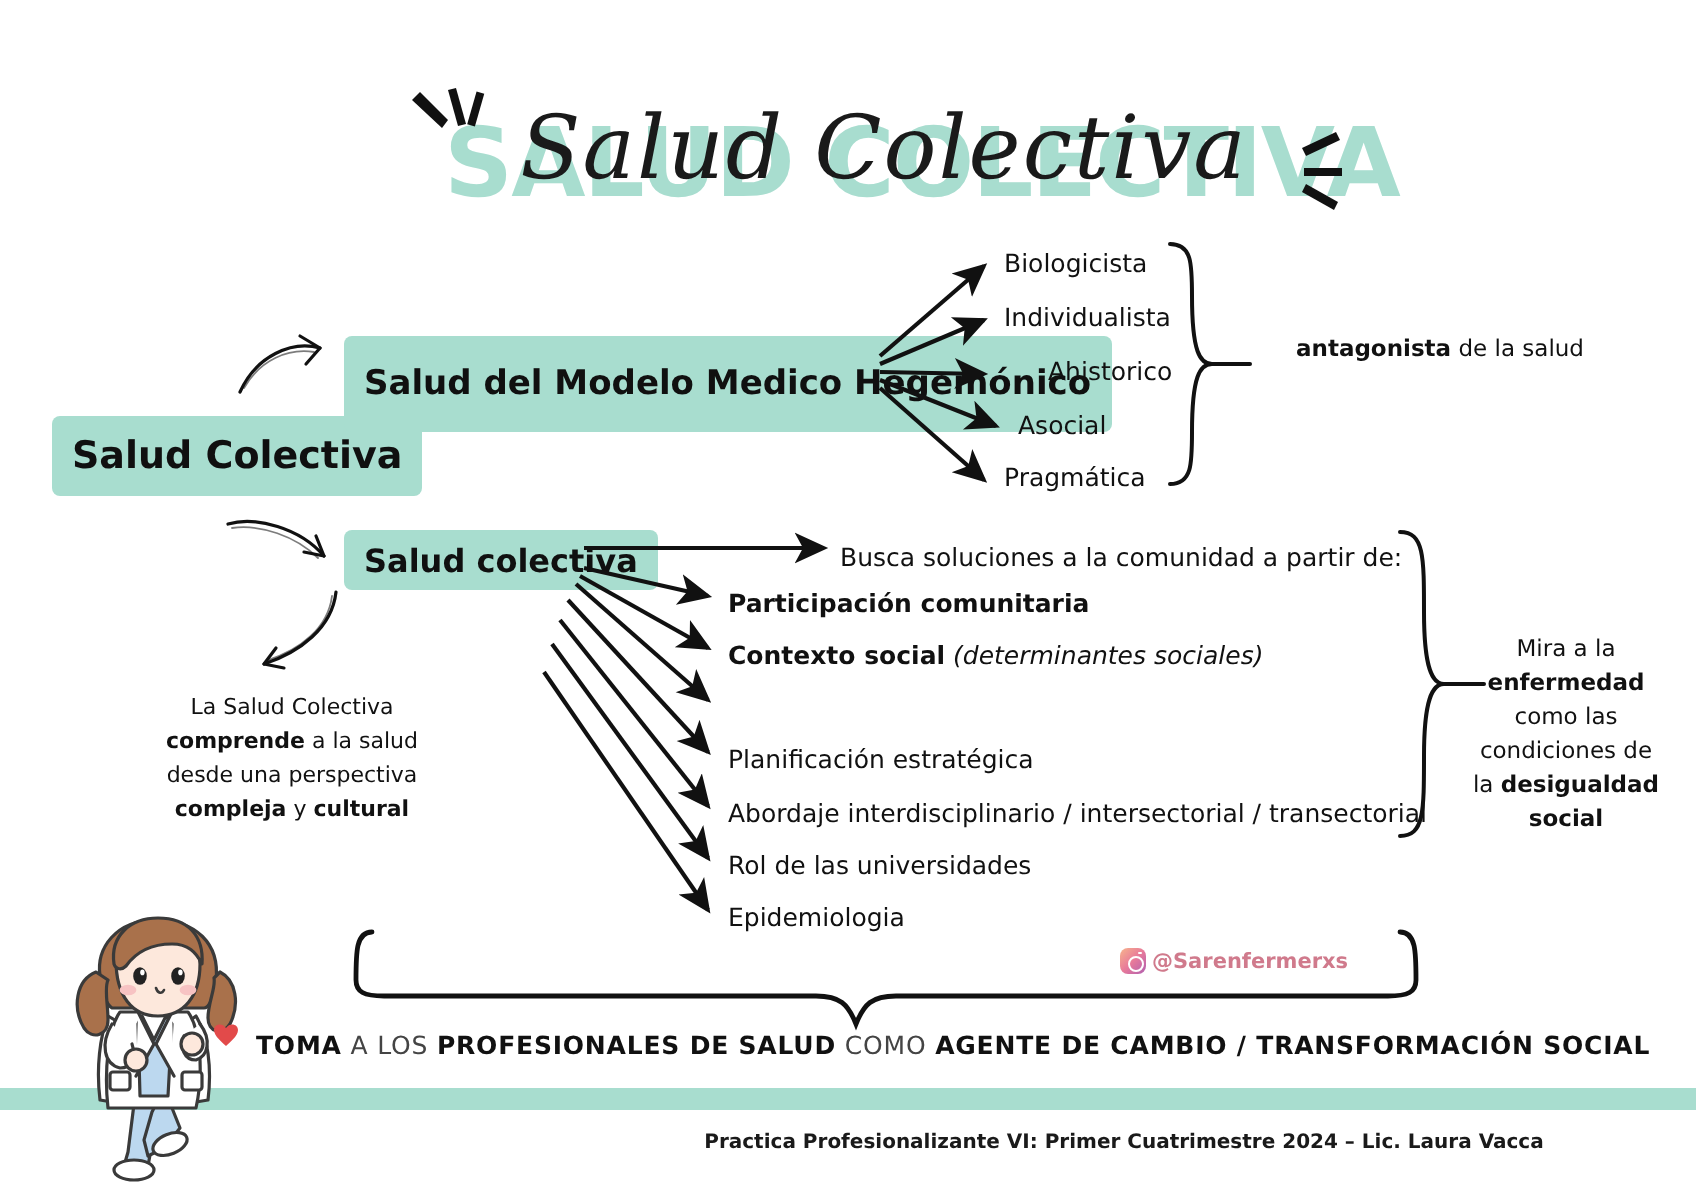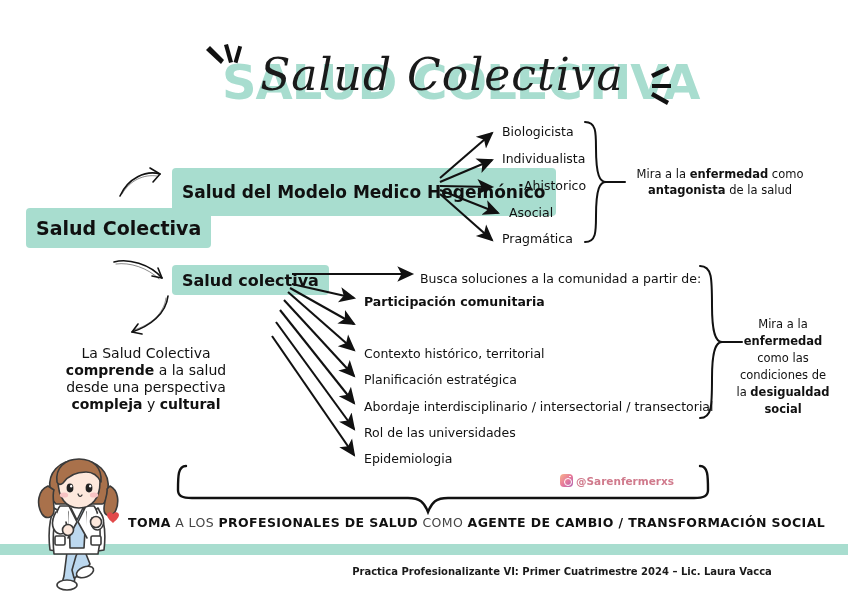--- a/index.html
+++ b/index.html
@@ -70,21 +70,21 @@
     font-family:"DejaVu Sans", sans-serif;
     font-size:11.5px; color:#111; text-align:center; line-height:16px;
   }
   #note-mmh { left:632px; top:166px; width:176px; }
   #note-sc  { left:728px; top:316px; width:110px; line-height:17px; }
 
   
   #para-left {
     position:absolute; left:58px; top:345px; width:176px;
     font-family:"DejaVu Sans", sans-serif;
-    font-size:14px; color:#111; text-align:center; line-height:17px;
+    font-size:11px; color:#111; text-align:center; line-height:17px;
   }
 
   
   #banner {
     position:absolute; left:128px; top:515px; width:660px;
     font-family:"DejaVu Sans", sans-serif;
     font-size:12.5px; color:#111; letter-spacing:0.4px;
     white-space:nowrap;
   }
   #banner b { font-weight:bold; }
@@ -153,34 +153,33 @@
   </div>
 
   <div class="ht mmh-item" style="left:502px; top:124px;">Biologicista</div>
   <div class="ht mmh-item" style="left:502px; top:151px;">Individualista</div>
   <div class="ht mmh-item" style="left:524px; top:178px;">Ahistorico</div>
   <div class="ht mmh-item" style="left:509px; top:205px;">Asocial</div>
   <div class="ht mmh-item" style="left:502px; top:231px;">Pragmática</div>
 
   <div class="note" id="note-mmh">
     <div>
-      <span>Mira a la </span><b>enfermedad</b><span> como</span>
-    </div>
-    <div>
       <b>antagonista</b><span> de la salud</span>
     </div>
   </div>
 
   <div class="ht sc-item" style="left:420px; top:271px;">
     <span>Busca soluciones a la comunidad a partir de:</span>
   </div>
   <div class="ht sc-item" style="left:364px; top:294px;">
     <b>Participación comunitaria</b>
   </div>
-  <div class="ht sc-item" style="left:364px; top:346px;">Contexto histórico, territorial</div>
+  <div class="ht sc-item" style="left:364px; top:320px;">
+    <b>Contexto social</b><i> (determinantes sociales)</i>
+  </div>
   <div class="ht sc-item" style="left:364px; top:372px;">Planificación estratégica</div>
   <div class="ht sc-item" style="left:364px; top:399px;">Abordaje interdisciplinario / intersectorial / transectorial</div>
   <div class="ht sc-item" style="left:364px; top:425px;">Rol de las universidades</div>
   <div class="ht sc-item" style="left:364px; top:451px;">Epidemiologia</div>
 
   <div class="note" id="note-sc">
     <div>Mira a la</div>
     <div><b>enfermedad</b></div>
     <div>como las</div>
     <div>condiciones de</div>

